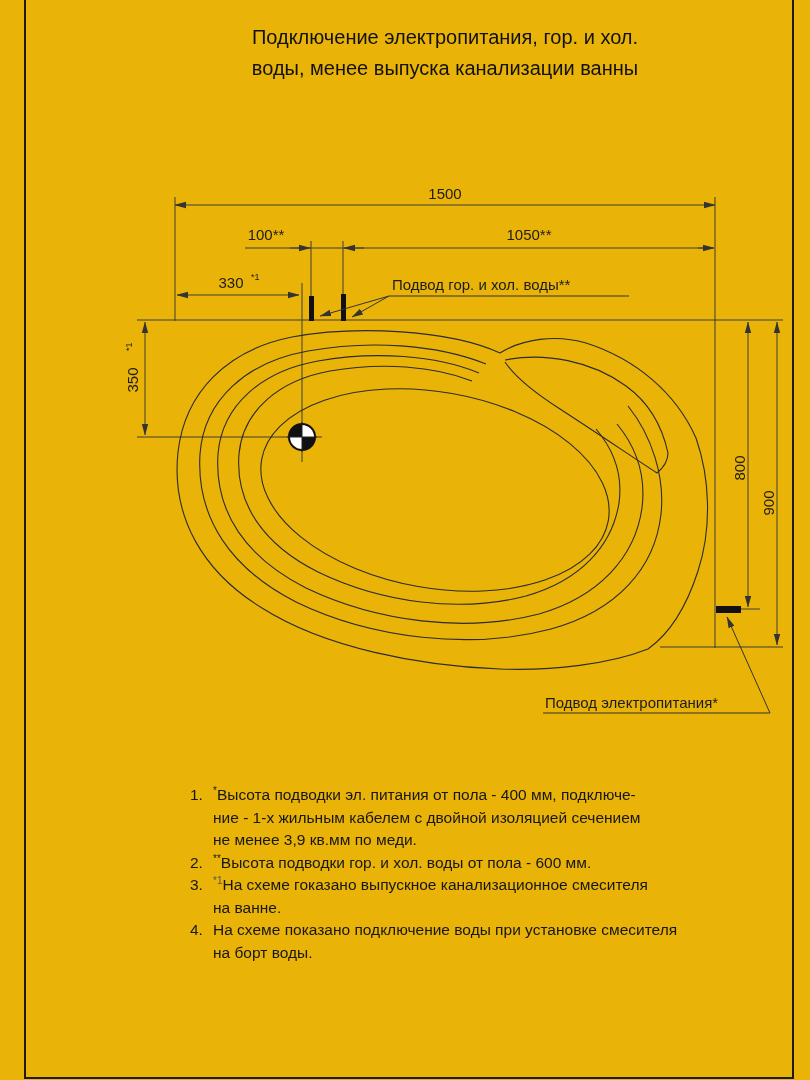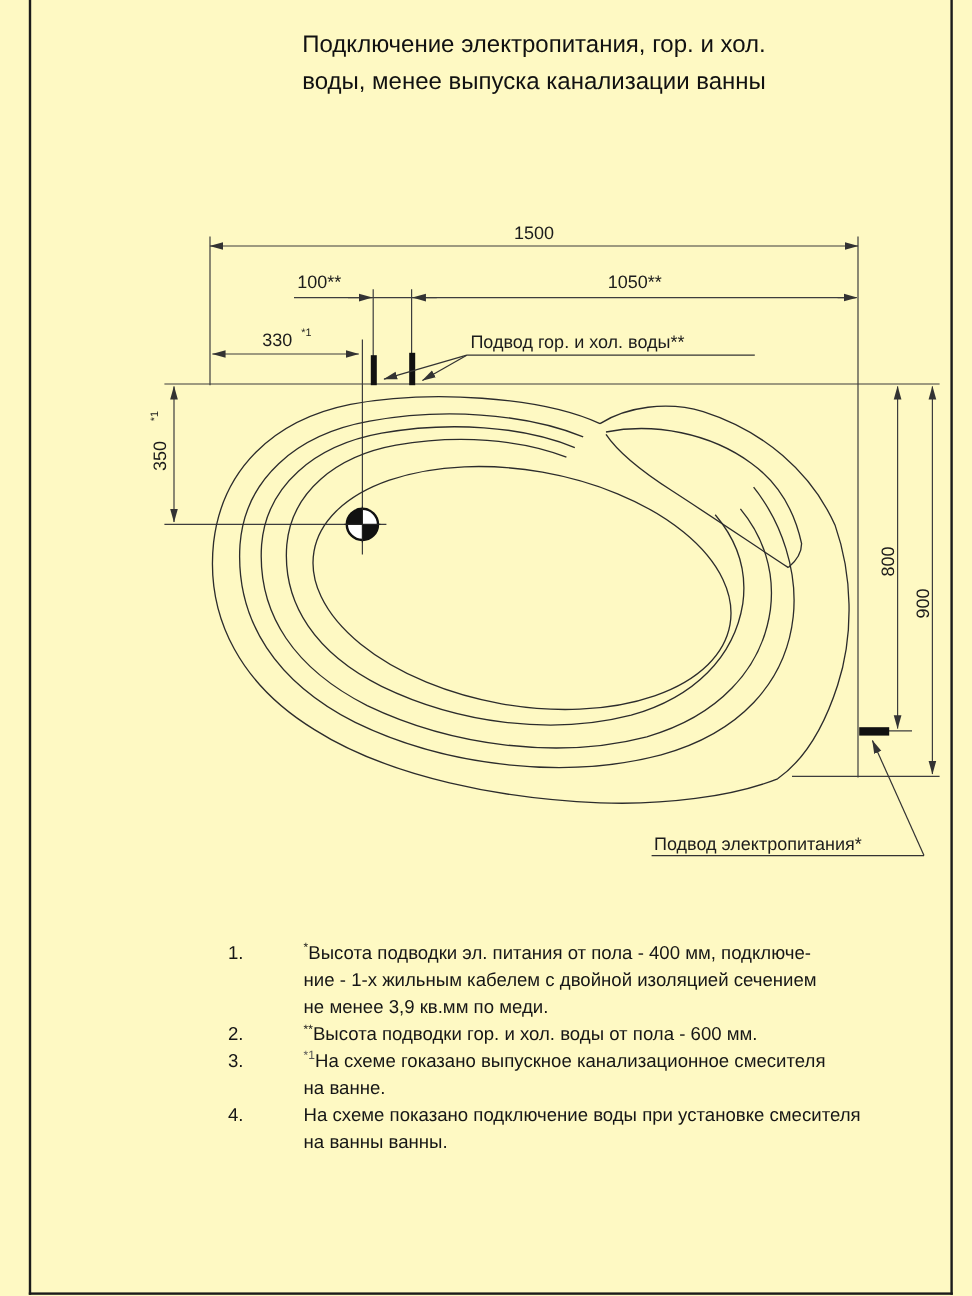--- a/index.html
+++ b/index.html
@@ -1,36 +1,36 @@
 <!DOCTYPE html>
 <html><head>
 <meta charset="utf-8">
 <style>
   html,body{margin:0;padding:0;background:#e8e8e8;}
   .page{
-    position:relative;width:810px;height:1080px;background:#fef9c3;overflow:hidden;
+    position:relative;width:810px;height:1080px;background:#eab308;overflow:hidden;
     font-family:"Liberation Sans",sans-serif;color:#1a1a1a;
   }
   .frame{
     position:absolute;left:24px;top:-3px;width:766px;height:1080px;
     border:2px solid #1b1b1b;border-top:none;pointer-events:none;
   }
   .title{
     position:absolute;left:80px;top:22px;width:730px;text-align:center;
     font-size:20px;line-height:31px;color:#111;
   }
   .drawing-svg{position:absolute;left:0;top:0;width:810px;height:1080px;}
   .drawing-svg text{font-family:"Liberation Sans",sans-serif;fill:#1c1c1c;}
   .notes{
     position:absolute;left:190px;top:784px;width:585px;
     font-size:15.5px;line-height:22.5px;color:#161616;
   }
   .note{display:flex;margin:0;}
   .note .num{width:23px;flex:0 0 23px;}
-  .note .body{flex:1;margin-left:40px;}
+  .note .body{flex:1;}
   .note sup{font-size:10px;line-height:0;}
   .note3sup{color:#555;}
 </style>
 </head>
 <body>
 
 <div class="page">
   <div class="frame"></div>
 
   <div class="title">
@@ -172,17 +172,17 @@
       <span class="num">3.</span>
       <div class="body">
         <div><sup class="note3sup">*1</sup><span>На схеме гоказано выпускное канализационное смесителя</span></div>
         <div>на ванне.</div>
       </div>
     </div>
     <div class="note">
       <span class="num">4.</span>
       <div class="body">
         <div>На схеме показано подключение воды при установке смесителя</div>
-        <div>на ванны ванны.</div>
+        <div>на борт воды.</div>
       </div>
     </div>
   </div>
 </div>
 
 </body></html>

